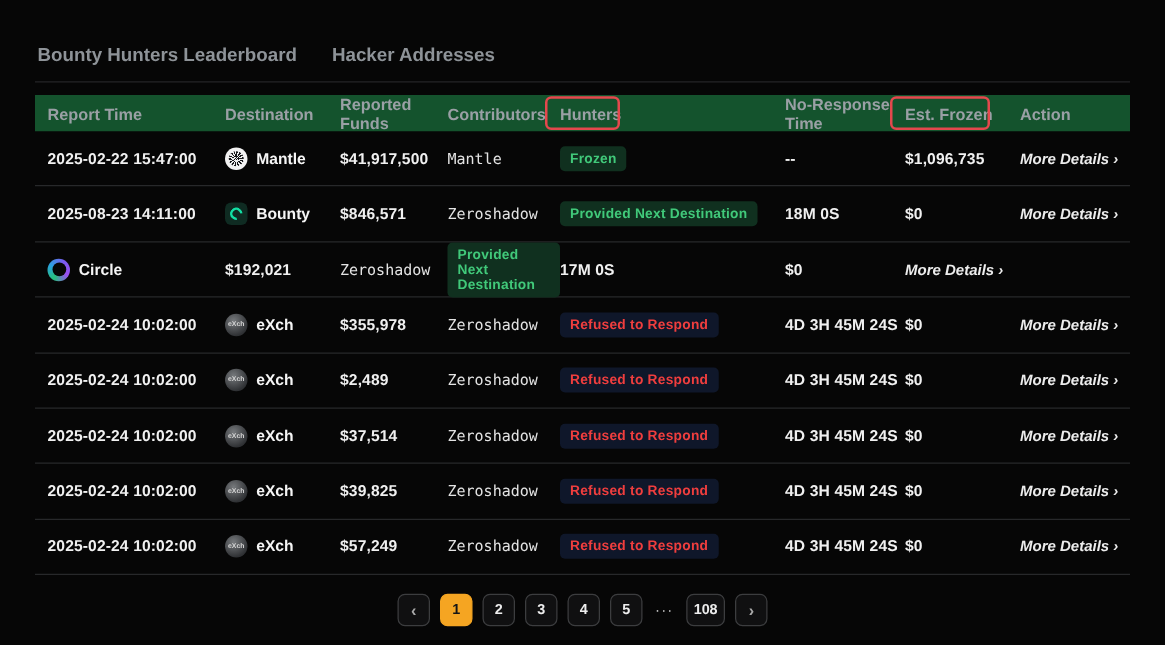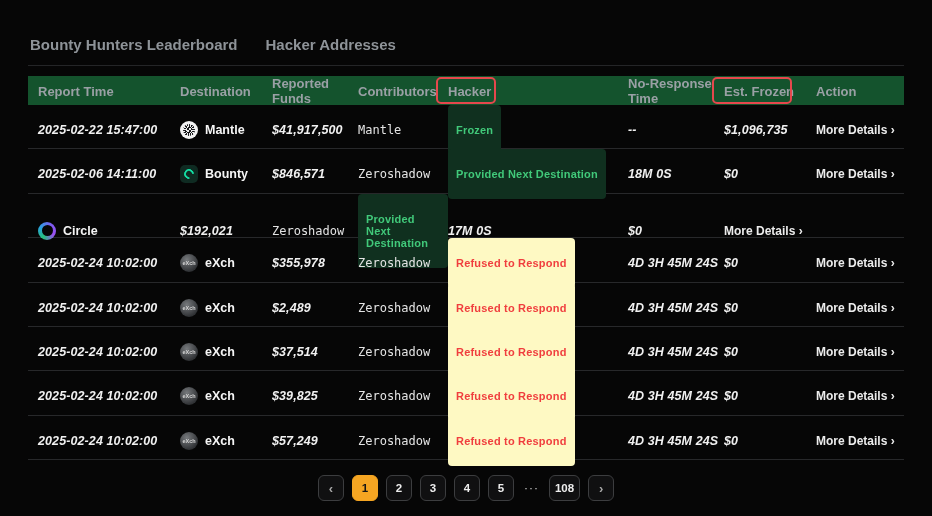--- a/index.html
+++ b/index.html
@@ -53,21 +53,21 @@
     height:29px;
     font-size:13px;
     color:#9aa0a5;
     font-weight:bold;
   }
   .trow {
     height:44.4px;
     border-bottom:1px solid #27282a;
     font-size:12.5px;
   }
-  .cell-strong { font-weight:700; color:#f0f0f0; letter-spacing:0.1px;font-style:italic; }
+  .cell-strong { font-weight:700; color:#f0f0f0; letter-spacing:0.1px; }
   .cell-contrib {
     font-family:"DejaVu Sans Mono", monospace;
     font-size:12px;
     color:#e3e3e3;
   }
   .cell-dest { display:flex; align-items:center; gap:7px; font-weight:700; color:#f5f5f5; }
 
   
   .dest-icon {
     width:18px; height:18px;
@@ -103,30 +103,30 @@
   .dest-icon.exch::after {
     content:"eXch";
     position:absolute; inset:0;
     display:flex; align-items:center; justify-content:center;
     font-size:5.5px; color:#d6d6d6; font-weight:700;
   }
 
   
   .badge {
     display:inline-block;
-    padding:19px 8px;
+    padding:4px 8px;
     border-radius:4px;
     font-size:11px;
     font-weight:700;
     letter-spacing:0.2px;
   }
   .badge.green { background:#10301f; color:#41c97a; }
-  .badge.red   { background:#fef9c3; color:#f03e3e; }
-
-  .action-link { font-size:12px; font-weight:600; color:#ececec; cursor:pointer; }
+  .badge.red   { background:#0f172a; color:#f03e3e; }
+
+  .action-link { font-size:12px; font-weight:600; color:#ececec; cursor:pointer;font-style:italic; }
 
   
   .anno-box {
     position:absolute;
     top:1px;
     height:27px;
     border:2.5px solid #e5484d;
     border-radius:5px;
     pointer-events:none;
   }
@@ -164,21 +164,21 @@
     <div class="tab">Bounty Hunters Leaderboard</div>
     <div class="tab">Hacker Addresses</div>
   </div>
 
 <div class="table">
   <div class="thead">
     <div class="th">Report Time</div>
     <div class="th">Destination</div>
     <div class="th">Reported Funds</div>
     <div class="th">Contributors</div>
-    <div class="th">Hacker</div>
+    <div class="th">Hunters</div>
     <div class="th">No-Response Time</div>
     <div class="th">Est. Frozen</div>
     <div class="th">Action</div>
     <div class="anno-box anno-status"></div>
     <div class="anno-box anno-bounty"></div>
   </div>
   <div id="tbody">
       <div class="trow">
     <div class="cell-strong">2025-02-22 15:47:00</div>
     <div class="cell-dest">
@@ -188,21 +188,21 @@
     <div class="cell-strong">$41,917,500</div>
     <div class="cell-contrib">Mantle</div>
     <div>
       <span class="badge green">Frozen</span>
     </div>
     <div class="cell-strong">--</div>
     <div class="cell-strong">$1,096,735</div>
     <div><span class="action-link">More Details ›</span></div>
   </div>
       <div class="trow">
-    <div class="cell-strong">2025-02-06 14:11:00</div>
+    <div class="cell-strong">2025-08-23 14:11:00</div>
     <div class="cell-dest">
       <span class="dest-icon coinex"></span>
       <span>Bounty</span>
     </div>
     <div class="cell-strong">$846,571</div>
     <div class="cell-contrib">Zeroshadow</div>
     <div>
       <span class="badge green">Provided Next Destination</span>
     </div>
     <div class="cell-strong">18M 0S</div>

